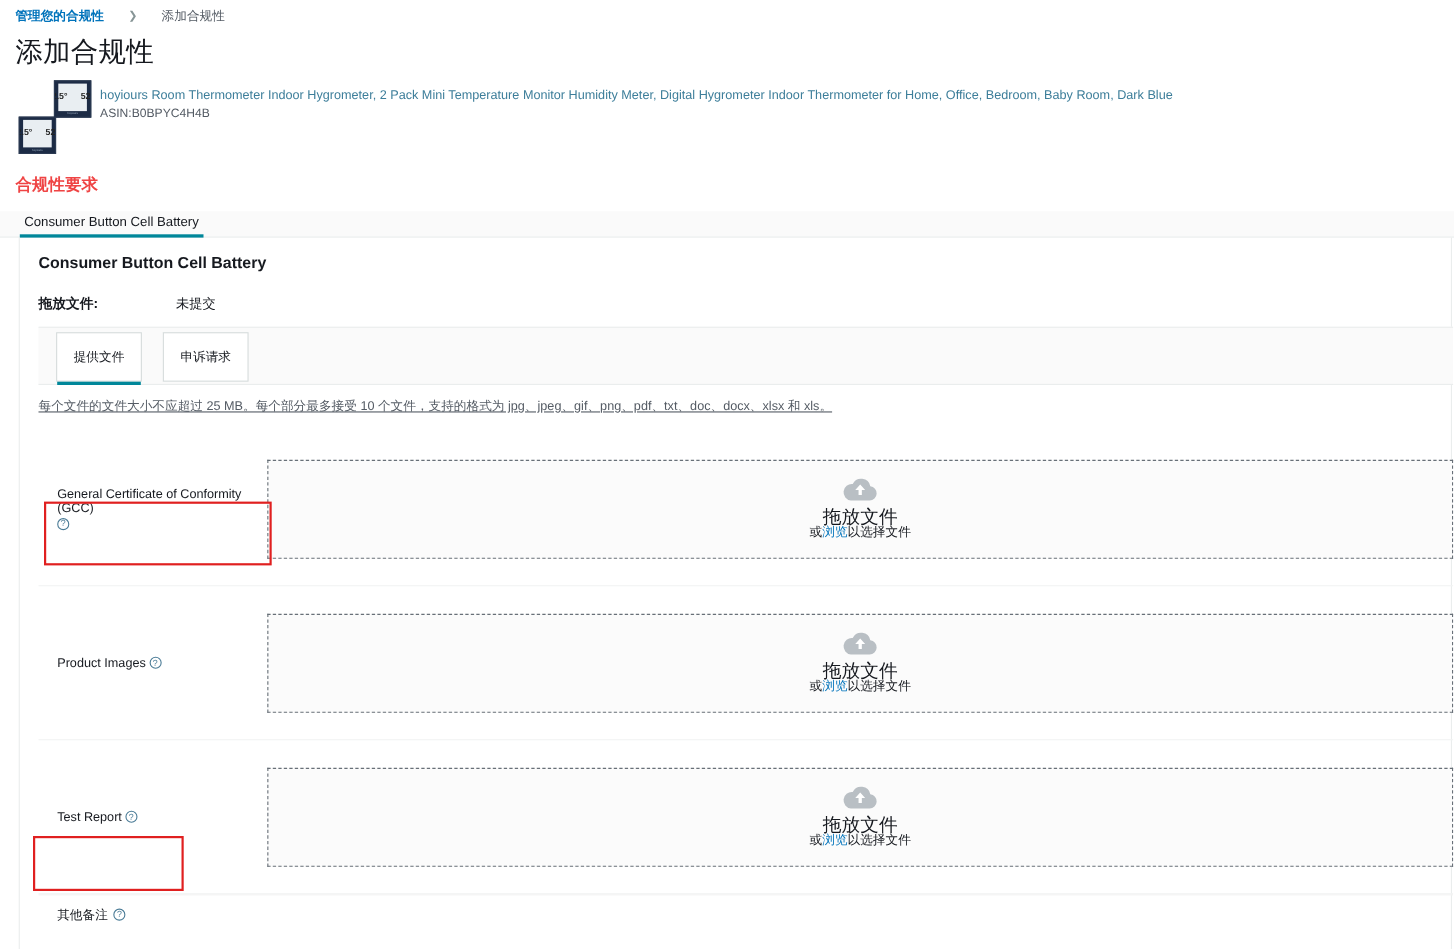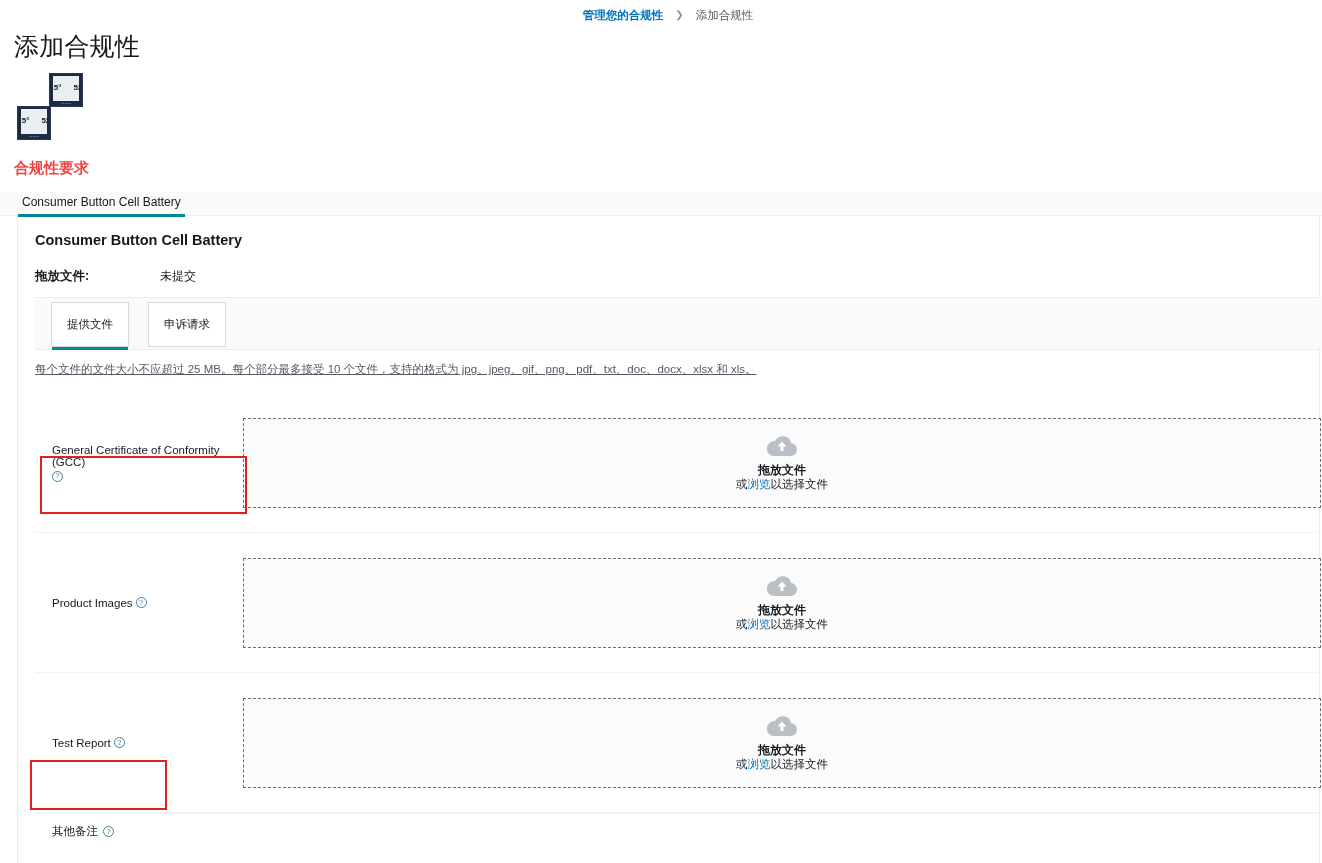--- a/index.html
+++ b/index.html
@@ -13,22 +13,21 @@
     overflow: hidden;
   }
 
   
   .breadcrumb {
     padding: 8px 0 0 14px;
     font-size: 11.5px;
     line-height: 14px;
     display: flex;
     align-items: center;
-    gap: 12px;
-    justify-content: center;
+    gap: 22px;
   }
   .bc-link {
     color: #0073bb;
     font-weight: bold;
     text-decoration: none;
     cursor: pointer;
   }
   .bc-sep { color: #879596; font-size: 10px; }
   .bc-current { color: #545b64; }
 
@@ -239,22 +238,22 @@
     border: 1px dashed #687078;
     background: #fbfbfb;
     display: flex;
     flex-direction: column;
     align-items: center;
     justify-content: center;
     cursor: pointer;
   }
   .cloud-icon { margin-bottom: 2px; }
   .dz-main {
-    font-size: 12px;
-    font-weight: bold;
+    font-size: 17px;
+    font-weight: normal;
     color: #16191f;
     line-height: 14px;
   }
   .dz-sub {
     font-size: 11.5px;
     color: #16191f;
     line-height: 14px;
   }
   .dz-sub a { color: #0073bb; text-decoration: none; cursor: pointer; }
 
@@ -293,20 +292,24 @@
     </div>
     <span class="brand">hoyiours</span>
   </div>
   <div class="thumb t2">
     <div class="lcd">
       <span class="big">72.5°</span>
       <span class="hr"></span>
       <span class="big2">52%</span>
     </div>
     <span class="brand">hoyiours</span>
+  </div>
+  <div class="product-text">
+    <div class="product-title">hoyiours Room Thermometer Indoor Hygrometer, 2 Pack Mini Temperature Monitor Humidity Meter, Digital Hygrometer Indoor Thermometer for Home, Office, Bedroom, Baby Room, Dark Blue</div>
+    <div class="product-asin">ASIN:B0BPYC4H4B</div>
   </div>
 </div>
 
 <div class="section-heading">合规性要求</div>
 
 <div class="tabs-bar">
   <span class="tab active">Consumer Button Cell Battery</span>
 </div>
 
 <div class="panel">

